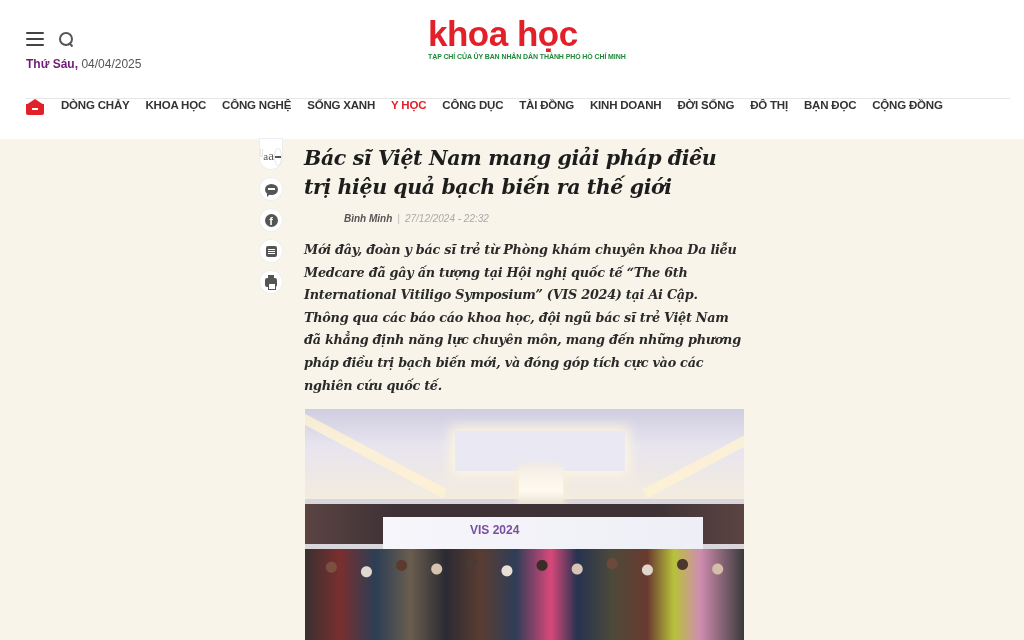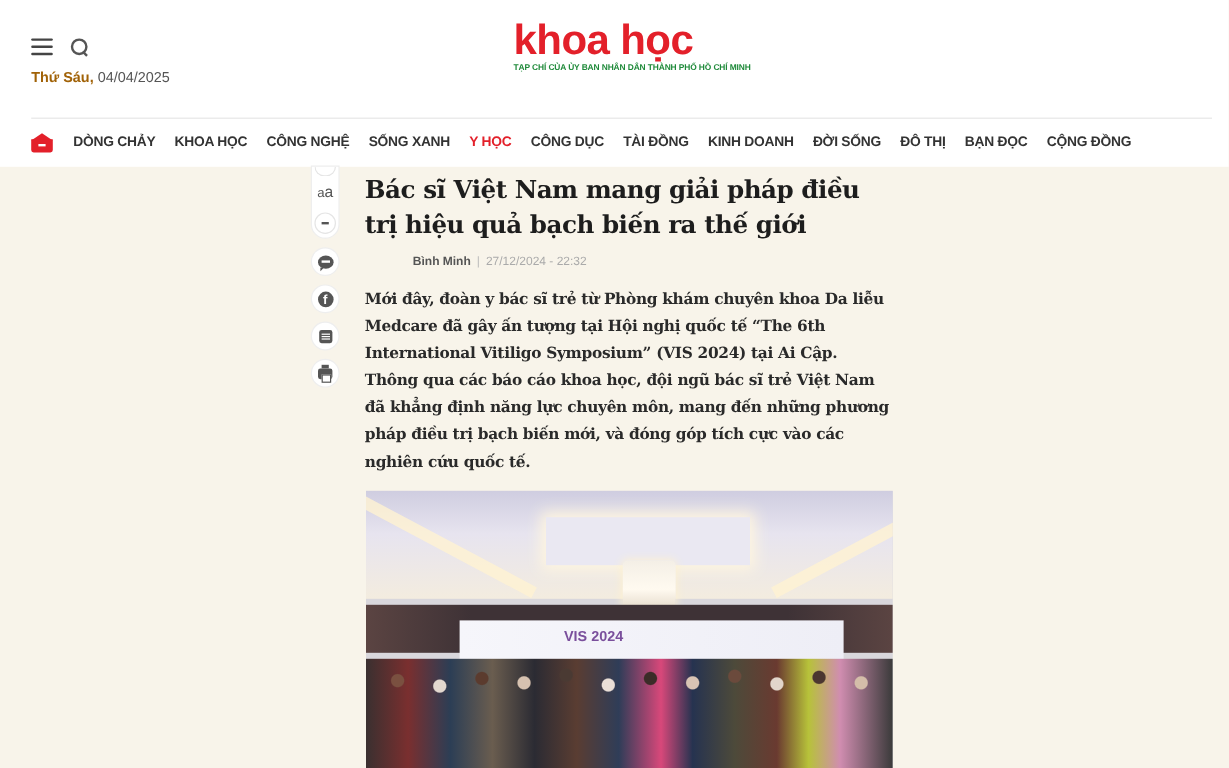--- a/index.html
+++ b/index.html
@@ -8,64 +8,64 @@
 
   .header { position: absolute; left: 0; top: 0; width: 1024px; height: 139px; background: #ffffff; }
   .hdr-left { position: absolute; left: 26px; top: 30px; }
   .hdr-icons { display: flex; align-items: center; gap: 14px; height: 18px; }
   .menu-icon { width: 18px; height: 14px; display: flex; flex-direction: column; justify-content: space-between; cursor: pointer; }
   .menu-icon span { display: block; height: 2px; background: #444; border-radius: 1px; }
   .search-icon { width: 16px; height: 16px; position: relative; cursor: pointer; }
   .search-icon::before { content: ""; position: absolute; left: 1px; top: 1px; width: 10px; height: 10px; border: 2px solid #555; border-radius: 50%; }
   .search-icon::after { content: ""; position: absolute; left: 11px; top: 11px; width: 5px; height: 2px; background: #555; transform: rotate(45deg); transform-origin: left center; }
   .date-line { margin-top: 9px; font-size: 12px; color: #555; white-space: nowrap; }
-  .date-line .day { font-weight: bold; color: #a16207; }
+  .date-line .day { font-weight: bold; color: #701a75; }
 
   .logo { position: absolute; left: 428px; top: 18px; width: 182px; height: 62px; cursor: pointer; }
   .logo-main { font-family: "Liberation Sans", sans-serif; font-weight: bold; font-size: 35px; color: #e3202a; letter-spacing: -0.5px; line-height: 32px; }
   .logo-row2 { display: flex; align-items: center; height: 16px; margin-top: 1px; }
   .logo-online { font-size: 11px; font-style: italic; font-weight: bold; color: #e3202a; background: linear-gradient(to bottom, transparent 55%, #f6e9a0 55%); padding: 0 18px 0 4px; }
   .logo-phothong { font-family: "Liberation Serif", serif; font-style: italic; font-weight: bold; font-size: 17px; color: #1a7cd3; letter-spacing: 0.5px; margin-left: 2px; line-height: 16px; }
   .logo-tag { font-size: 7px; font-weight: bold; color: #1f8a3a; white-space: nowrap; margin-top: 3px; letter-spacing: -0.1px; }
 
   .weather { position: absolute; right: 26px; top: 40px; display: flex; align-items: center; gap: 4px; font-size: 12px; color: #333; white-space: nowrap; }
   .weather .city { font-weight: bold; }
   .weather-icon { position: relative; width: 20px; height: 14px; margin-left: 3px; }
   .weather-icon .sun { position: absolute; left: 2px; top: 0; width: 9px; height: 9px; background: #f7d44a; border-radius: 50%; box-shadow: 0 0 0 2px rgba(247,212,74,0.35); }
   .weather-icon .cloud { position: absolute; left: 5px; top: 4px; width: 14px; height: 8px; background: #fff; border: 1px solid #cfd6dd; border-radius: 6px; }
 
   .divider { position: absolute; left: 26px; top: 98px; width: 984px; height: 1px; background: #e6e6e6; }
 
-  .nav { position: absolute; left: 26px; top: 99px; height: 40px; display: flex; align-items: center; }
+  .nav { position: absolute; left: 26px; top: 99px; height: 40px; display: flex; align-items: flex-start; }
   .home-icon { width: 18px; height: 16px; position: relative; margin-right: 17px; cursor: pointer; }
   .home-icon .roof { position: absolute; left: 0; top: 0; width: 0; height: 0; border-left: 9px solid transparent; border-right: 9px solid transparent; border-bottom: 6px solid #e3202a; }
   .home-icon .body { position: absolute; left: 0; top: 5px; width: 18px; height: 11px; background: #e3202a; border-radius: 0 0 2px 2px; }
   .home-icon .door { position: absolute; left: 6px; top: 9px; width: 6px; height: 2px; background: #fff; }
   .nav-item { font-family: "Liberation Sans", sans-serif; font-weight: bold; font-size: 11.5px; color: #333; margin-right: 16px; white-space: nowrap; letter-spacing: -0.2px; cursor: pointer; }
   .nav-item.active { color: #e3202a; }
 
   .sidetools { position: absolute; left: 260px; top: 139px; width: 24px; }
-  .tool-pill { width: 22px; background: #fff; border-radius: 0 0 11px 11px; box-shadow: 0 0 0 1px #eee; display: flex; flex-direction: column; align-items: center; padding-bottom: 3px; }
+  .tool-pill { width: 22px; background: #fff; border-radius: 0 0 11px 11px; box-shadow: 0 0 0 1px #eee; display: flex; flex-direction: row; align-items: center; padding-bottom: 3px; font-family: Liberation Serif, serif; }
   .tool-pill .cap { width: 18px; height: 8px; border: 1px solid #e5e5e5; border-top: none; border-radius: 0 0 9px 9px; }
   .tool-aa { font-size: 11px; color: #555; margin-top: 6px; line-height: 14px; cursor: pointer; }
   .tool-aa b { font-size: 13px; font-weight: normal; }
   .tool-minus { width: 18px; height: 18px; border-radius: 50%; border: 1px solid #e5e5e5; display: flex; align-items: center; justify-content: center; margin-top: 9px; cursor: pointer; }
   .tool-minus span { width: 6px; height: 2px; background: #555; }
   .tool-circle { width: 22px; height: 22px; background: #fff; border-radius: 50%; box-shadow: 0 0 0 1px #eee; display: flex; align-items: center; justify-content: center; margin-top: 9px; cursor: pointer; }
   .ic-chat { width: 13px; height: 11px; background: #555; border-radius: 50%; position: relative; }
   .ic-chat::after { content: ""; position: absolute; left: 2px; bottom: -2px; border-left: 3px solid #555; border-bottom: 3px solid transparent; }
   .ic-chat span { position: absolute; top: 4px; left: 3px; width: 7px; height: 2px; background: #fff; }
   .ic-fb { width: 13px; height: 13px; background: #555; border-radius: 50%; color: #fff; font-weight: bold; font-size: 11px; line-height: 14px; text-align: center; overflow: hidden; }
   .ic-doc { width: 11px; height: 11px; background: #555; border-radius: 2px; position: relative; }
   .ic-doc span { position: absolute; left: 2px; width: 7px; height: 1px; background: #fff; }
   .ic-print { width: 12px; height: 9px; background: #555; border-radius: 2px; position: relative; }
   .ic-print::before { content: ""; position: absolute; left: 3px; top: -3px; width: 6px; height: 3px; background: #555; }
   .ic-print::after { content: ""; position: absolute; left: 3px; top: 5px; width: 6px; height: 5px; background: #fff; border: 1px solid #555; }
 
-  .article { position: absolute; left: 304px; top: 144px; width: 440px; }
+  .article { position: absolute; left: 304px; top: 144px; width: 440px; font-style: italic; }
   .title { font-family: "DejaVu Serif", serif; font-weight: bold; font-size: 20.5px; line-height: 29px; color: #1d1d1d; letter-spacing: -0.4px; }
   .meta { margin-top: 11px; font-size: 10px; color: #aaa; white-space: nowrap; padding-left: 40px; }
   .meta .author { font-weight: bold; color: #555; cursor: pointer; }
   .meta .sep { margin: 0 5px; color: #bbb; }
   .sapo { margin-top: 15px; font-family: "DejaVu Serif", serif; font-weight: bold; font-size: 12.8px; line-height: 22.6px; color: #2a2a2a; letter-spacing: -0.25px; }
 
   .photo { position: absolute; left: 305px; top: 409px; width: 439px; height: 231px; overflow: hidden; background: #d9d7dc; }
   .ph-ceiling { position: absolute; left: 0; top: 0; width: 100%; height: 90px; background: linear-gradient(180deg, #cfcde0 0%, #e7e4ef 40%, #f3ecdf 100%); }
   .ph-cove { position: absolute; left: 150px; top: 22px; width: 170px; height: 40px; background: #eae8f2; box-shadow: 0 0 12px 4px #fff6df; }
   .ph-beam-l { position: absolute; left: -20px; top: 40px; width: 170px; height: 10px; background: #fff3d2; transform: rotate(28deg); opacity: 0.8; }

